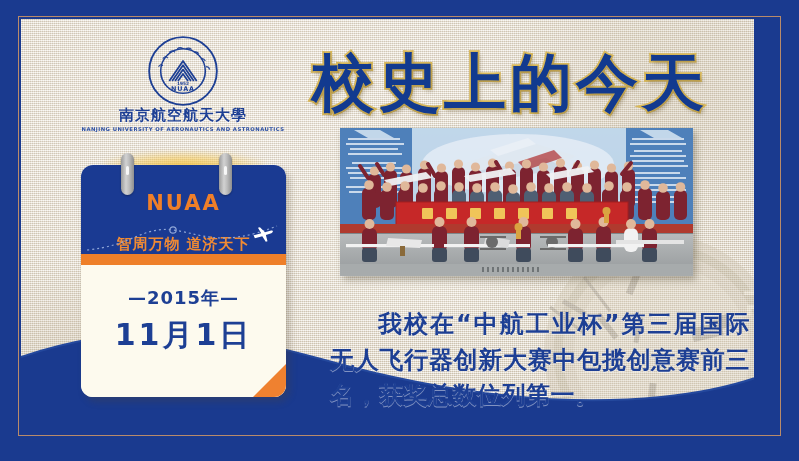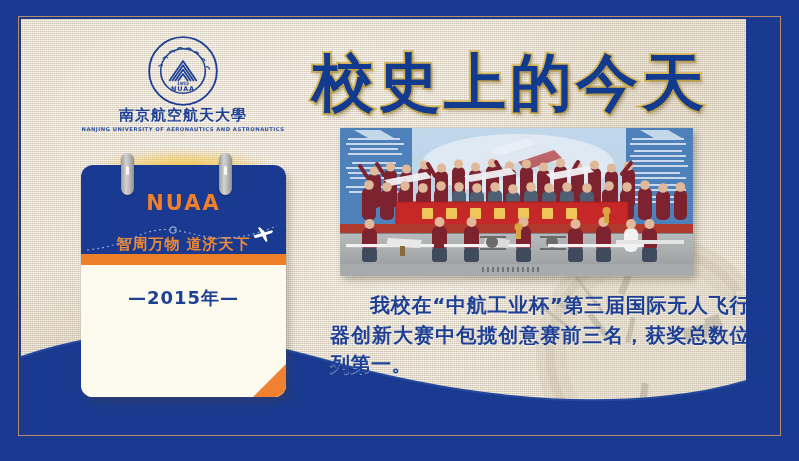--- a/index.html
+++ b/index.html
@@ -39,20 +39,21 @@
     overflow: hidden;
     background-color: #e9e2d4;
     background-image:
       repeating-linear-gradient(0deg,
         rgba(255,255,255,.50) 0px, rgba(255,255,255,.50) 1px,
         rgba(150,136,112,.18) 1px, rgba(150,136,112,.18) 2px),
       repeating-linear-gradient(90deg,
         rgba(255,255,255,.45) 0px, rgba(255,255,255,.45) 1px,
         rgba(150,136,112,.16) 1px, rgba(150,136,112,.16) 2px),
       radial-gradient(ellipse at 30% 25%, #f3ece0 0%, #e6ddcc 55%, #ddd3c0 100%);
+    padding-left: 8px;
   }
   
   #canvas::after {
     content: "";
     position: absolute; inset: 0;
     background:
       radial-gradient(ellipse 220px 160px at 12% 85%, rgba(190,176,150,.30), transparent 70%),
       radial-gradient(ellipse 260px 200px at 88% 18%, rgba(198,186,162,.26), transparent 70%),
       radial-gradient(ellipse 180px 140px at 55% 55%, rgba(255,252,244,.30), transparent 70%);
     pointer-events: none;
@@ -255,24 +256,24 @@
     z-index: 4;
     background: #cfd8e6;
     box-shadow: 3px 4px 7px rgba(70,60,40,.35);
     overflow: hidden;
   }
   #photo-inner { position: absolute; inset: 0; }
 
   
   #caption {
     position: absolute;
-    left: 309px; top: 272px;
+    left: 309px; top: 288px;
     width: 420px;
     z-index: 4;
-    font-size: 20px;
+    font-size: 24px;
     font-weight: bold;
     color: #1d3f94;
     line-height: 1.48;
     letter-spacing: .5px;
     text-align: justify;
     text-indent: 2em;
     text-shadow: 0 1px 0 rgba(255,255,255,.45);
   }
 </style>
 </head>
@@ -367,20 +368,21 @@
           <div id="cal-motto">智周万物 道济天下</div>
           <svg id="cal-plane" width="22" height="18" viewBox="0 0 24 20">
             <path d="M1.5 11.5 L10 9.2 L6.4 3.0 L8.6 2.4 L14.2 8.0 L21 6.2 C22.4 5.9 23.2 6.6 22.9 7.6 C22.7 8.3 22.1 8.8 21.3 9.1 L15.2 11.2 L17.0 18.0 L15.1 18.6 L11.2 12.4 L3.0 14.6 Z" fill="#ffffff"></path>
           </svg>
         </div>
 
         <div id="cal-stripe"></div>
 
         <div id="cal-sheet">
           <div id="cal-year">—2015年—</div>
+          <div id="cal-date">11月1日</div>
           <div id="cal-fold"></div>
         </div>
       </div>
 
       <div class="cal-clip" id="cal-clip-left"></div>
       <div class="cal-clip" id="cal-clip-right"></div>
     </div>
 
     <div id="photo">
       <svg id="photo-inner" viewBox="0 0 353 148" preserveAspectRatio="none">

